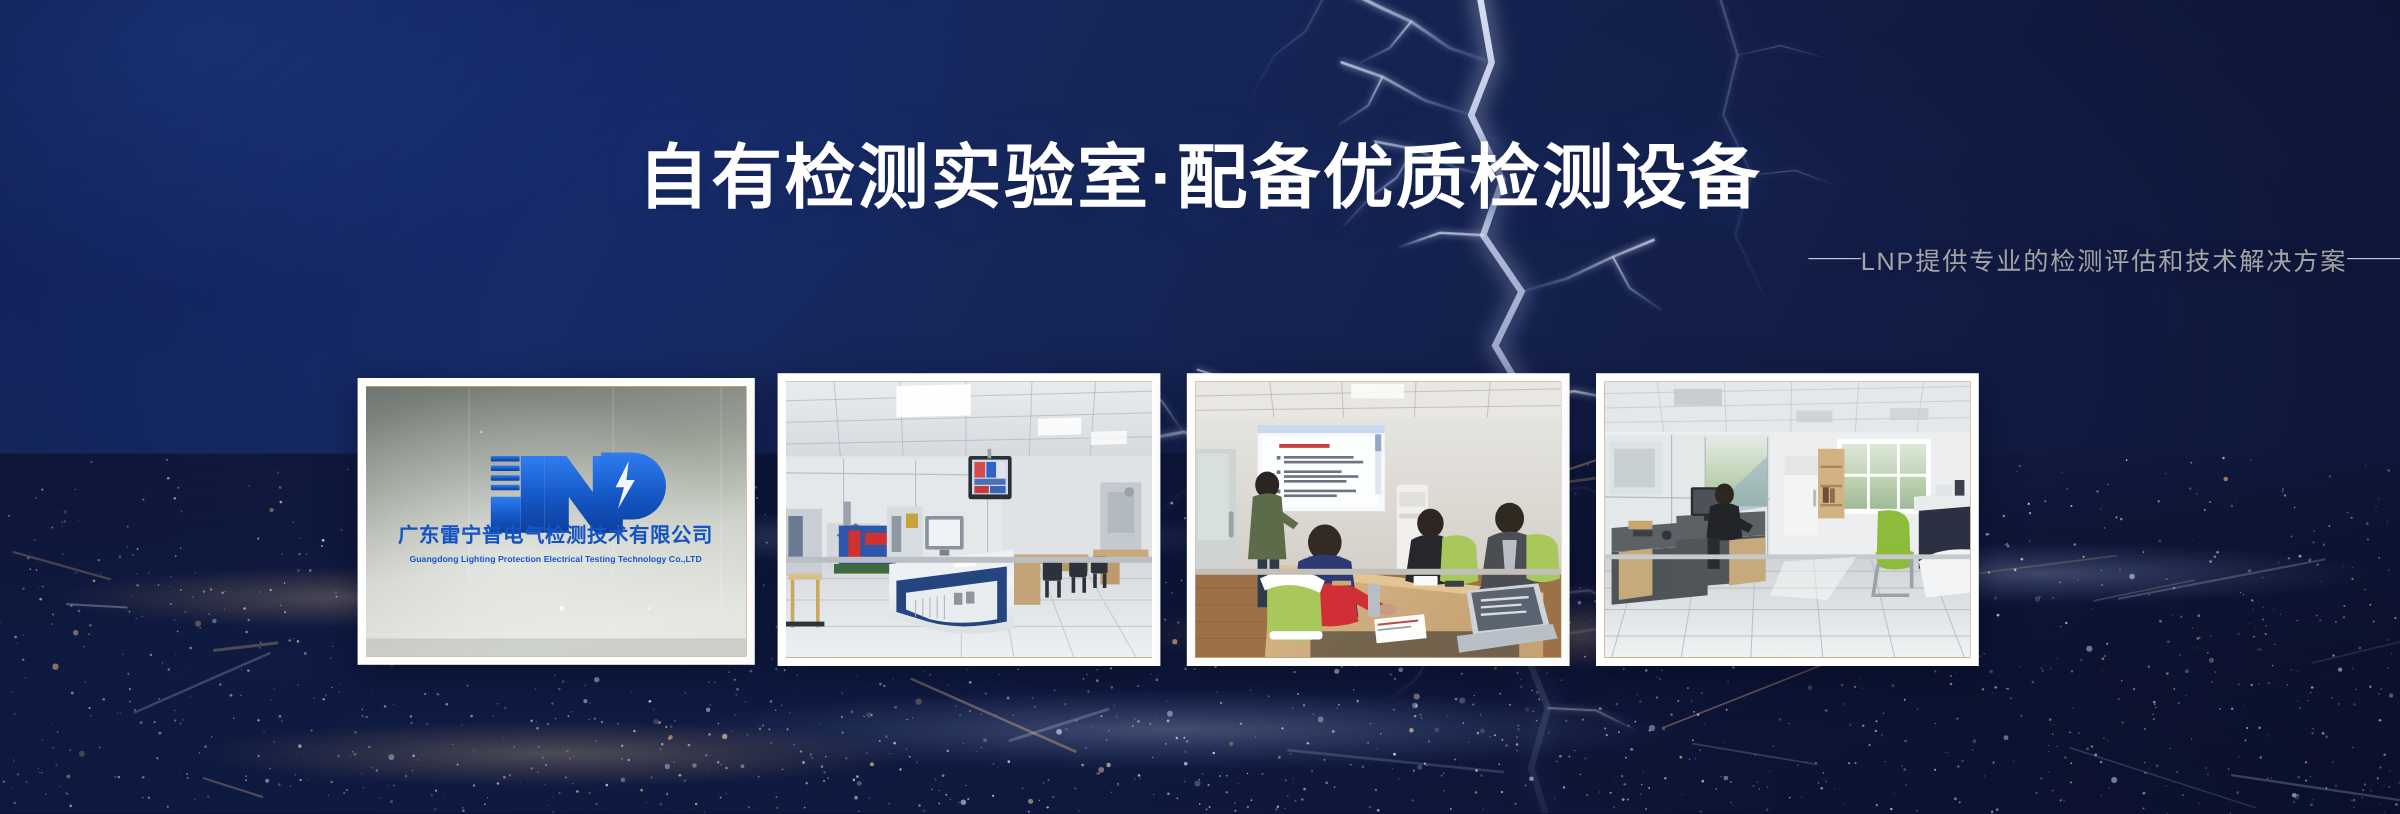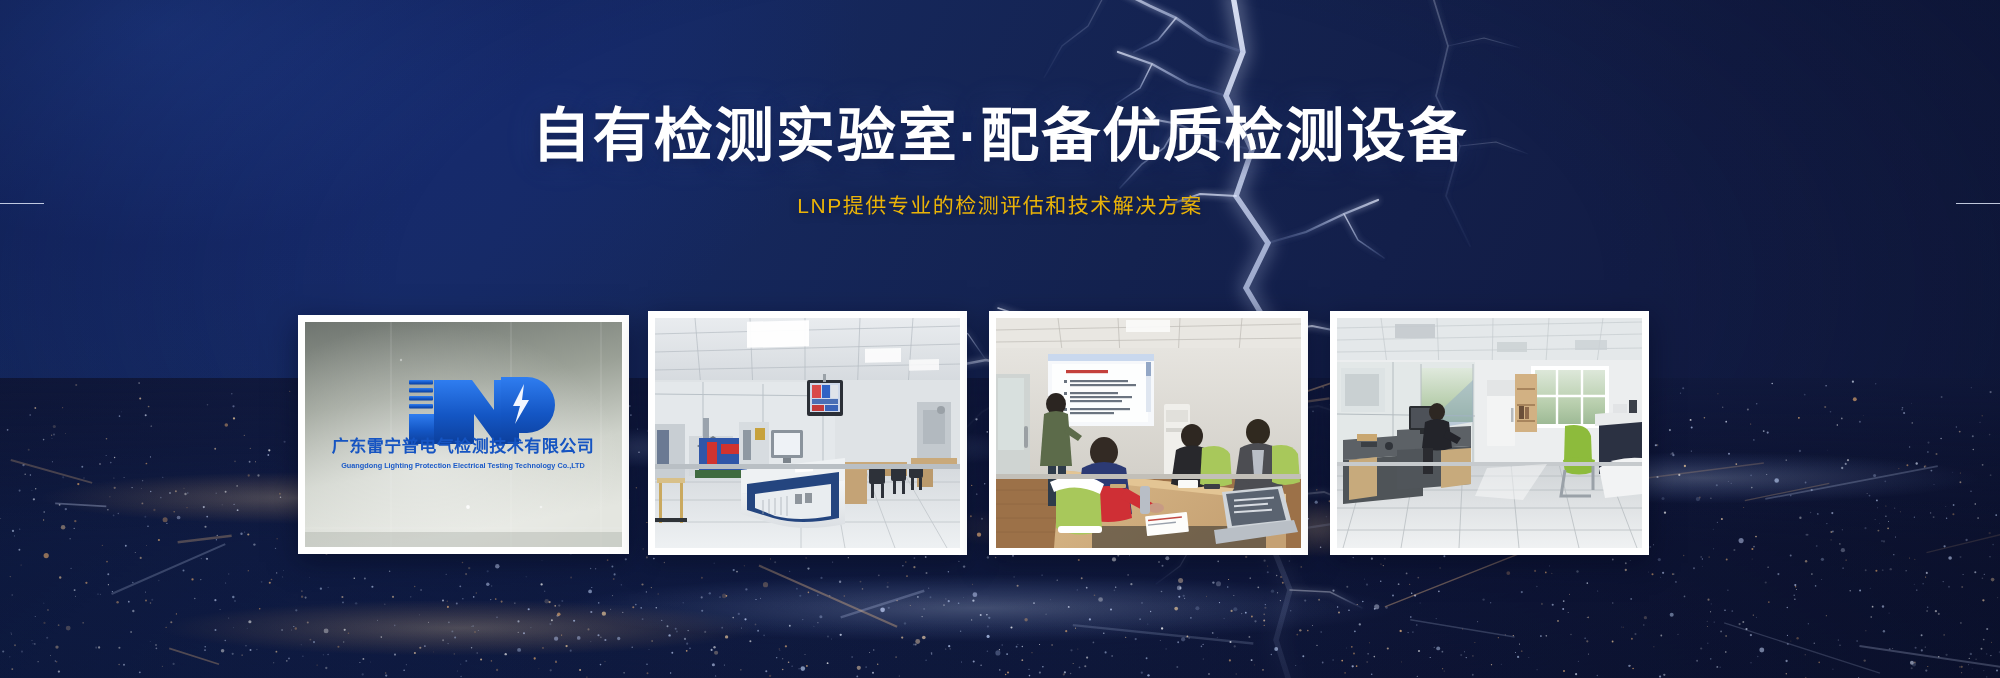--- a/index.html
+++ b/index.html
@@ -29,37 +29,37 @@
   .bg-vignette{
     position:absolute;inset:0;
     background:radial-gradient(ellipse 1500px 760px at 50% 42%, rgba(0,0,0,0) 40%, rgba(4,7,24,.42) 100%);
     pointer-events:none;
   }
   .bolt-layer{position:absolute;inset:0;}
   .bolt-layer svg{position:absolute;inset:0;width:100%;height:100%;}
 
   
   .headline-block{
-    position:absolute;left:0;right:0;top:104px;
+    position:absolute;left:0;right:0;top:116px;
     text-align:center;
   }
   .headline{
     margin:0;
     font-size:59px;
     line-height:1.1;
     font-weight:bold;
     color:#ffffff;
     letter-spacing:2px;
     text-shadow:0 2px 16px rgba(10,20,60,.75), 0 0 34px rgba(120,160,255,.22);
     white-space:nowrap;
   }
   .subline{
     margin:20px 0 0 0;
-    display:flex;align-items:center;justify-content:space-between;gap:19px;
-    color:#eab308;
+    display:flex;align-items:center;justify-content:flex-end;
+    color:#a3a3a3;
     font-size:21px;
     letter-spacing:1.5px;
     text-shadow:0 1px 9px rgba(10,20,60,.7);
     white-space:nowrap;
   }
   .rule{
     display:inline-block;width:44px;height:1px;
     background:rgba(231,238,255,.82);
   }
 

